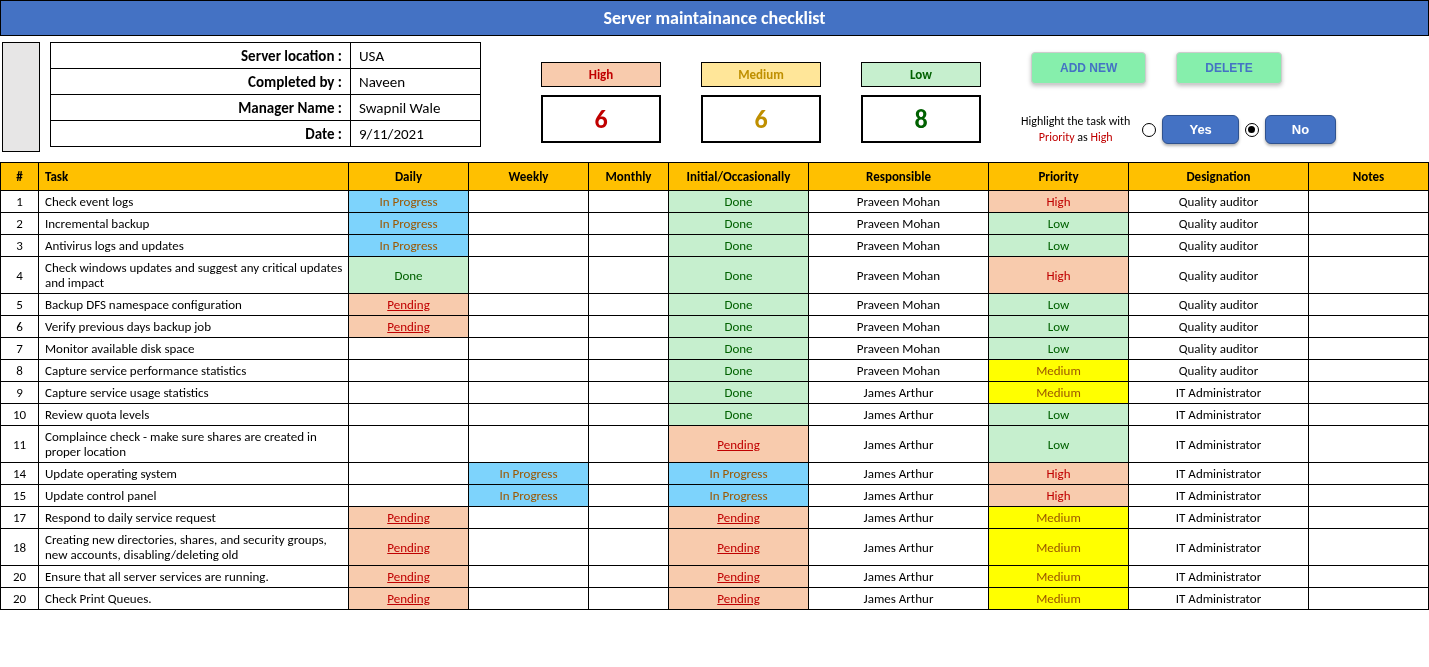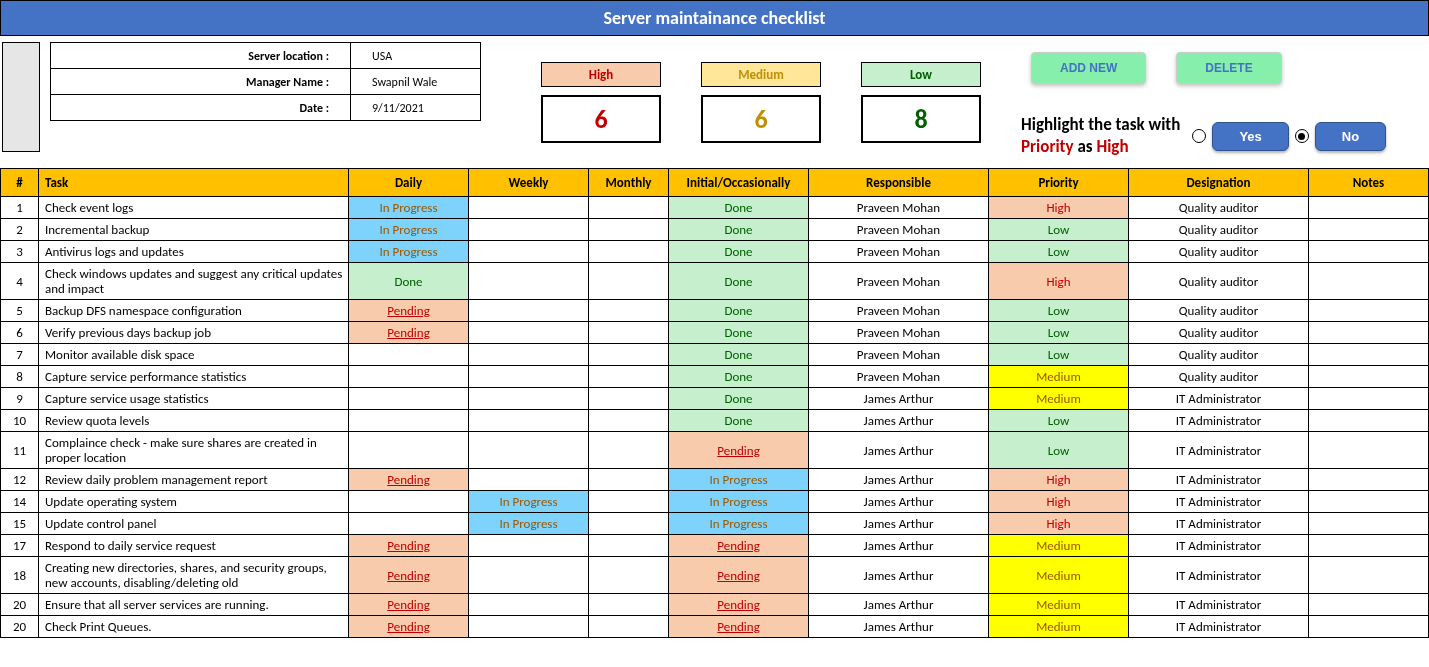--- a/index.html
+++ b/index.html
@@ -2,35 +2,35 @@
 <html><head>
 <meta charset="utf-8">
 <style>
   * { box-sizing: border-box; margin: 0; padding: 0; }
   body { font-family: Calibri, Arial, sans-serif; font-size: 13px; background: #fff; color: #000; }
   .container { width: 1429px; }
   .title-bar { background: #4472C4; color: #fff; font-weight: bold; font-size: 18px; text-align: center; padding: 6px 0; border: 1px solid #000; }
   .top-section { display: flex; align-items: flex-start; padding: 6px 0 10px 0; gap: 10px; }
   .gray-block { width: 38px; height: 110px; background: #E7E6E6; border: 1px solid #000; margin-left: 2px; }
   .info-table { border-collapse: collapse; }
-  .info-table td { border: 1px solid #000; padding: 3px 21px; font-size: 12px; height: 26px; }
+  .info-table td { border: 1px solid #000; padding: 3px 8px; font-size: 15px; height: 26px; }
   .info-label { text-align: right; font-weight: bold; width: 300px; background:#fff;}
   .info-value { width: 130px; }
   .summary-boxes { display: flex; gap: 40px; margin-left: 50px; margin-top:20px;}
   .summary-col { display: flex; flex-direction: column; align-items: center; gap: 8px; }
   .label-box { width: 120px; text-align: center; padding: 4px 0; font-weight: bold; border: 1px solid #000; }
   .label-high { background: #F8CBAD; color: #C00000; }
   .label-medium { background: #FFE699; color: #BF8F00; }
   .label-low { background: #C6EFCE; color: #006100; }
   .count-box { width: 120px; text-align: center; padding: 6px 0; font-size: 26px; font-weight: bold; border: 2px solid #000; }
   .count-high { color: #C00000; }
   .count-medium { color: #BF8F00; }
   .count-low { color: #006100; }
   .highlight-block { margin-left: 30px; display:flex; align-items:center; gap:12px; margin-top:30px;}
-  .highlight-text { font-weight: bold; font-size: 17px; line-height:1.3;}
+  .highlight-text { text-align: center; font-weight: normal; font-size: 12px; line-height:1.3;}
   .highlight-text .red { color: #C00000; }
   .radio-group { display: flex; align-items: center; gap: 6px; }
   .radio-circle { width: 14px; height: 14px; border: 1px solid #000; border-radius: 50%; display:inline-flex; align-items:center; justify-content:center;}
   .radio-dot { width: 7px; height: 7px; background: #000; border-radius: 50%; }
   .btn { background: #4472C4; color: #fff; font-weight: bold; padding: 6px 26px; border-radius: 6px; border: 1px solid #2F528F; cursor: pointer; font-size:13px; box-shadow: 0 2px 3px rgba(0,0,0,0.3);}
   .action-btns { display: flex; gap: 30px; margin-left: 40px; margin-top:10px;}
   .btn-action { background: #86efac; color: #4472C4; font-weight: bold; font-size: 12px; padding: 8px 28px; border: 1px solid #ccc; border-radius: 4px; box-shadow: 0 2px 4px rgba(0,0,0,0.25); cursor:pointer;}
   .right-col { display:flex; flex-direction:column; }
   .main-table { border-collapse: collapse; width: 100%; table-layout: fixed; }
   .main-table th { background: #FFC000; font-weight: bold; text-align: center; border: 1px solid #000; padding: 6px 4px; font-size: 13px; }
@@ -61,20 +61,24 @@
 
   <div class="top-section">
     <div class="gray-block"></div>
     <table class="info-table">
       <tbody>
           <tr>
         <td class="info-label">Server location :</td>
         <td class="info-value">USA</td>
       </tr>
       <tr>
+        <td class="info-label">Completed by :</td>
+        <td class="info-value">Naveen</td>
+      </tr>
+      <tr>
         <td class="info-label">Manager Name :</td>
         <td class="info-value">Swapnil Wale</td>
       </tr>
       <tr>
         <td class="info-label">Date :</td>
         <td class="info-value">9/11/2021</td>
       </tr>
     </tbody>
       </table>
 
@@ -257,32 +261,20 @@
           <td class="col-daily status-none"></td>
           <td class="col-weekly status-none"></td>
           <td class="col-monthly status-none"></td>
           <td class="col-occ status-pending">Pending</td>
           <td class="col-resp">James Arthur</td>
           <td class="col-prio prio-low">Low</td>
           <td class="col-desig">IT Administrator</td>
           <td class="col-notes"></td>
         </tr>
         <tr>
-          <td class="col-num">12</td>
-          <td class="col-task">Review daily problem management report</td>
-          <td class="col-daily status-pending">Pending</td>
-          <td class="col-weekly status-none"></td>
-          <td class="col-monthly status-none"></td>
-          <td class="col-occ status-inprogress">In Progress</td>
-          <td class="col-resp">James Arthur</td>
-          <td class="col-prio prio-high">High</td>
-          <td class="col-desig">IT Administrator</td>
-          <td class="col-notes"></td>
-        </tr>
-        <tr>
           <td class="col-num">14</td>
           <td class="col-task">Update operating system</td>
           <td class="col-daily status-none"></td>
           <td class="col-weekly status-inprogress">In Progress</td>
           <td class="col-monthly status-none"></td>
           <td class="col-occ status-inprogress">In Progress</td>
           <td class="col-resp">James Arthur</td>
           <td class="col-prio prio-high">High</td>
           <td class="col-desig">IT Administrator</td>
           <td class="col-notes"></td>

